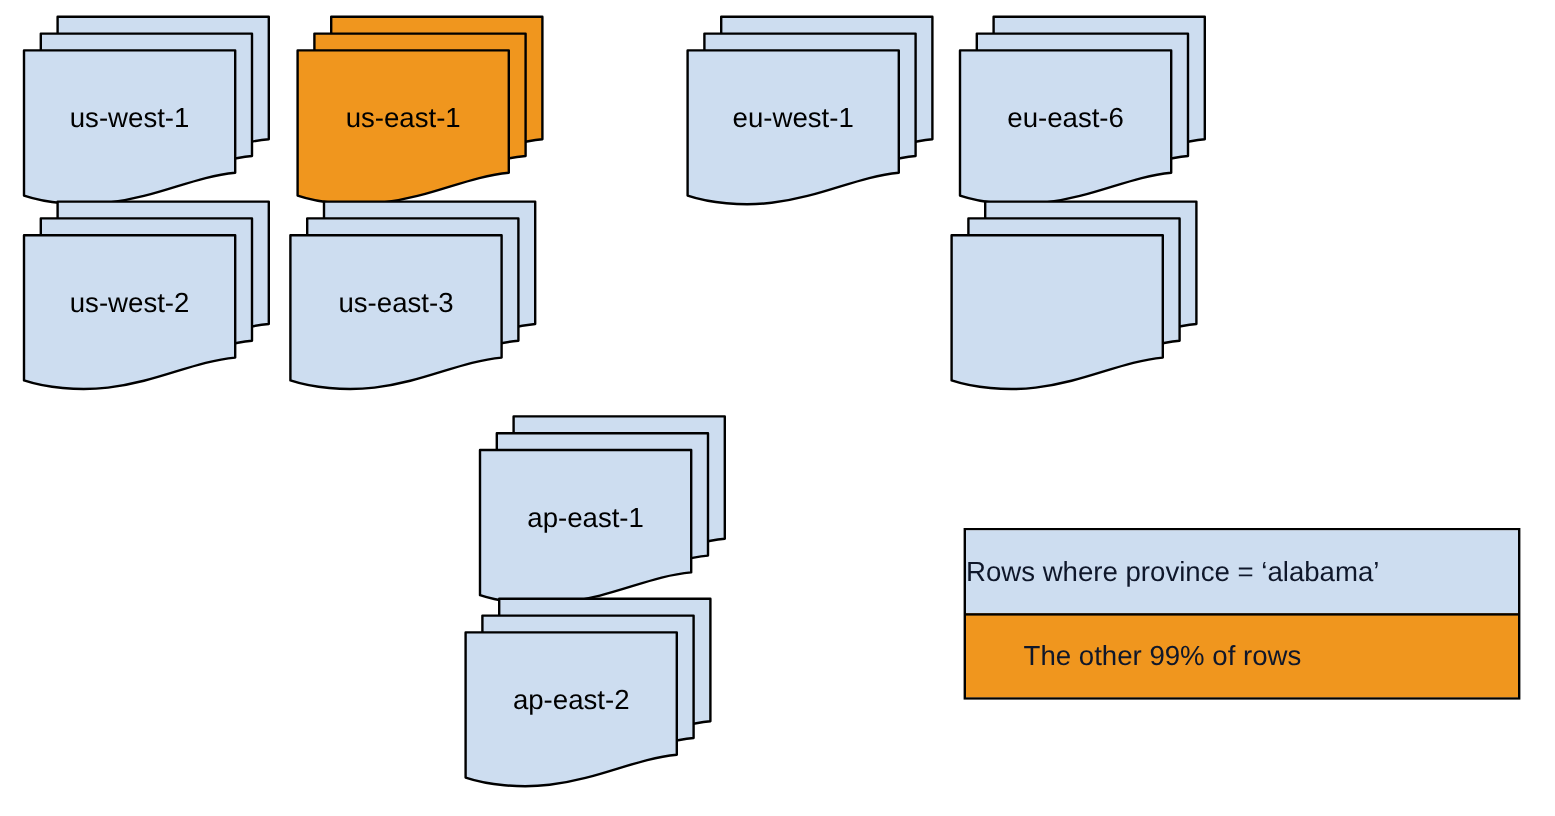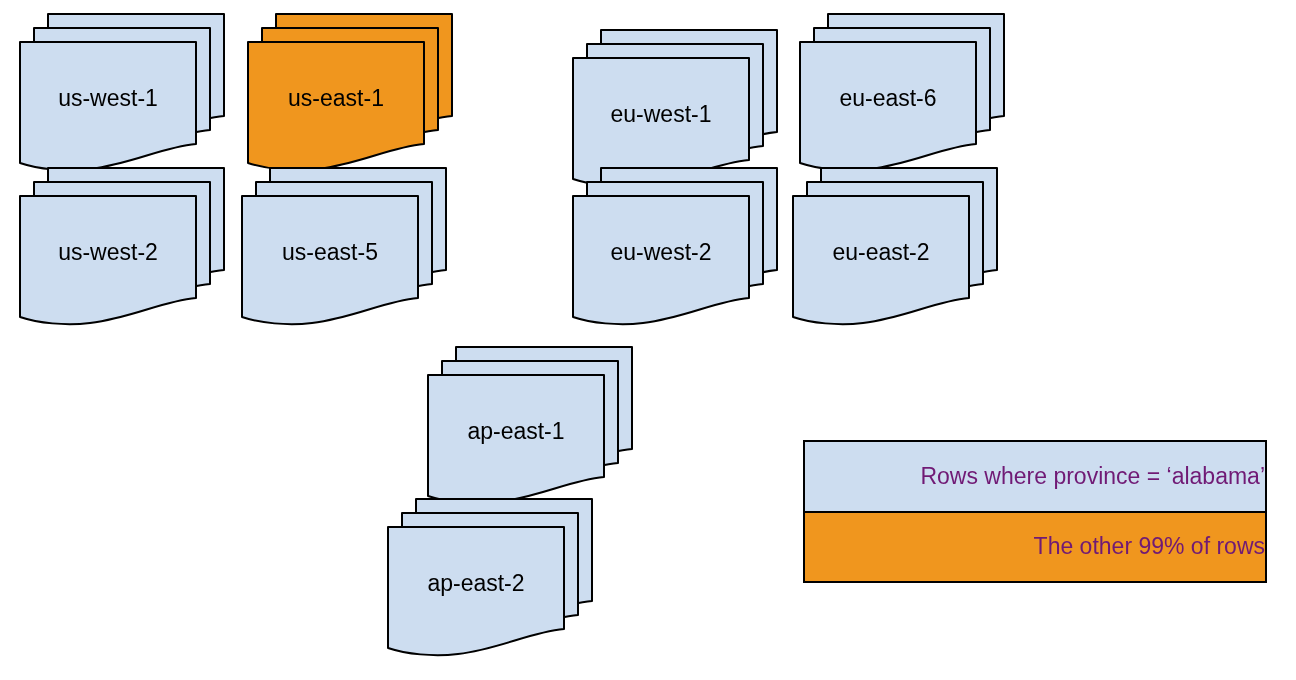--- a/index.html
+++ b/index.html
@@ -52,23 +52,23 @@
     height: 143px;
     box-sizing: border-box;
     border: 2px solid #000000;
     display: flex;
     flex-direction: column;
   }
   .legend-row {
     flex: 1;
     display: flex;
     align-items: center;
-    justify-content: flex-end;
+    justify-content: flex-start;
     font-size: 23px;
-    color: #701a75;
+    color: #0f172a;
   }
   .legend-row + .legend-row {
     border-top: 2px solid #000000;
     padding-left: 48px;
   }
   
   .pos-us-west-1 { left: 20px;  top: 14px; padding-left: 46px;  }
   .pos-us-east-1 { left: 248px; top: 14px; padding-left: 24px;  }
   .pos-eu-west-1 { left: 573px; top: 14px;  }
   .pos-eu-east-1 { left: 800px; top: 14px;  }
@@ -101,21 +101,21 @@
 
   <div class="stack pos-us-east-1" style="color: rgb(240, 150, 30);">
     <svg class="stack-svg" width="206" height="160" viewBox="0 0 206 160">
       <use href="#doc-sheet" xlink:href="#doc-sheet" x="28" y="0"></use>
       <use href="#doc-sheet" xlink:href="#doc-sheet" x="14" y="14"></use>
       <use href="#doc-sheet" xlink:href="#doc-sheet" x="0" y="28"></use>
     </svg>
     <div class="stack-label">us-east-1</div>
   </div>
 
-  <div class="stack pos-eu-west-1" style="color: rgb(205, 221, 240); margin-top: 16px;">
+  <div class="stack pos-eu-west-1" style="color: rgb(205, 221, 240);">
     <svg class="stack-svg" width="206" height="160" viewBox="0 0 206 160">
       <use href="#doc-sheet" xlink:href="#doc-sheet" x="28" y="0"></use>
       <use href="#doc-sheet" xlink:href="#doc-sheet" x="14" y="14"></use>
       <use href="#doc-sheet" xlink:href="#doc-sheet" x="0" y="28"></use>
     </svg>
     <div class="stack-label">eu-west-1</div>
   </div>
 
   <div class="stack pos-eu-east-1" style="color: rgb(205, 221, 240);">
     <svg class="stack-svg" width="206" height="160" viewBox="0 0 206 160">
@@ -134,42 +134,33 @@
     </svg>
     <div class="stack-label">us-west-2</div>
   </div>
 
   <div class="stack pos-us-east-2" style="color: rgb(205, 221, 240);">
     <svg class="stack-svg" width="206" height="160" viewBox="0 0 206 160">
       <use href="#doc-sheet" xlink:href="#doc-sheet" x="28" y="0"></use>
       <use href="#doc-sheet" xlink:href="#doc-sheet" x="14" y="14"></use>
       <use href="#doc-sheet" xlink:href="#doc-sheet" x="0" y="28"></use>
     </svg>
-    <div class="stack-label">us-east-5</div>
+    <div class="stack-label">us-east-3</div>
   </div>
 
-  <div class="stack pos-eu-west-2" style="color: rgb(205, 221, 240);">
-    <svg class="stack-svg" width="206" height="160" viewBox="0 0 206 160">
-      <use href="#doc-sheet" xlink:href="#doc-sheet" x="28" y="0"></use>
-      <use href="#doc-sheet" xlink:href="#doc-sheet" x="14" y="14"></use>
-      <use href="#doc-sheet" xlink:href="#doc-sheet" x="0" y="28"></use>
-    </svg>
-    <div class="stack-label">eu-west-2</div>
-  </div>
 
   <div class="stack pos-eu-east-2" style="color: rgb(205, 221, 240);">
     <svg class="stack-svg" width="206" height="160" viewBox="0 0 206 160">
       <use href="#doc-sheet" xlink:href="#doc-sheet" x="28" y="0"></use>
       <use href="#doc-sheet" xlink:href="#doc-sheet" x="14" y="14"></use>
       <use href="#doc-sheet" xlink:href="#doc-sheet" x="0" y="28"></use>
     </svg>
-    <div class="stack-label">eu-east-2</div>
   </div>
 
-  <div class="stack pos-ap-east-1" style="color: rgb(205, 221, 240); margin-left: 28px;">
+  <div class="stack pos-ap-east-1" style="color: rgb(205, 221, 240);">
     <svg class="stack-svg" width="206" height="160" viewBox="0 0 206 160">
       <use href="#doc-sheet" xlink:href="#doc-sheet" x="28" y="0"></use>
       <use href="#doc-sheet" xlink:href="#doc-sheet" x="14" y="14"></use>
       <use href="#doc-sheet" xlink:href="#doc-sheet" x="0" y="28"></use>
     </svg>
     <div class="stack-label">ap-east-1</div>
   </div>
 
   <div class="stack pos-ap-east-2" style="color: rgb(205, 221, 240);">
     <svg class="stack-svg" width="206" height="160" viewBox="0 0 206 160">

